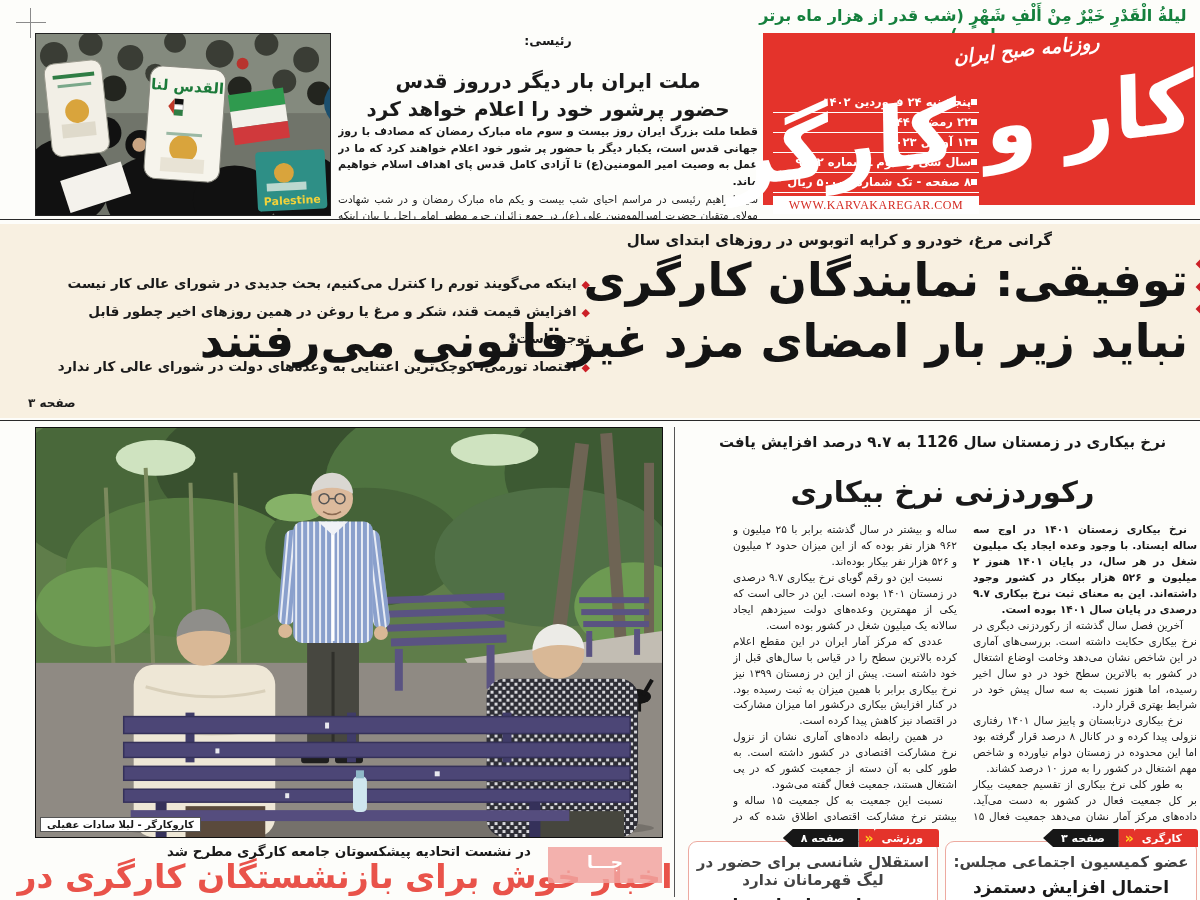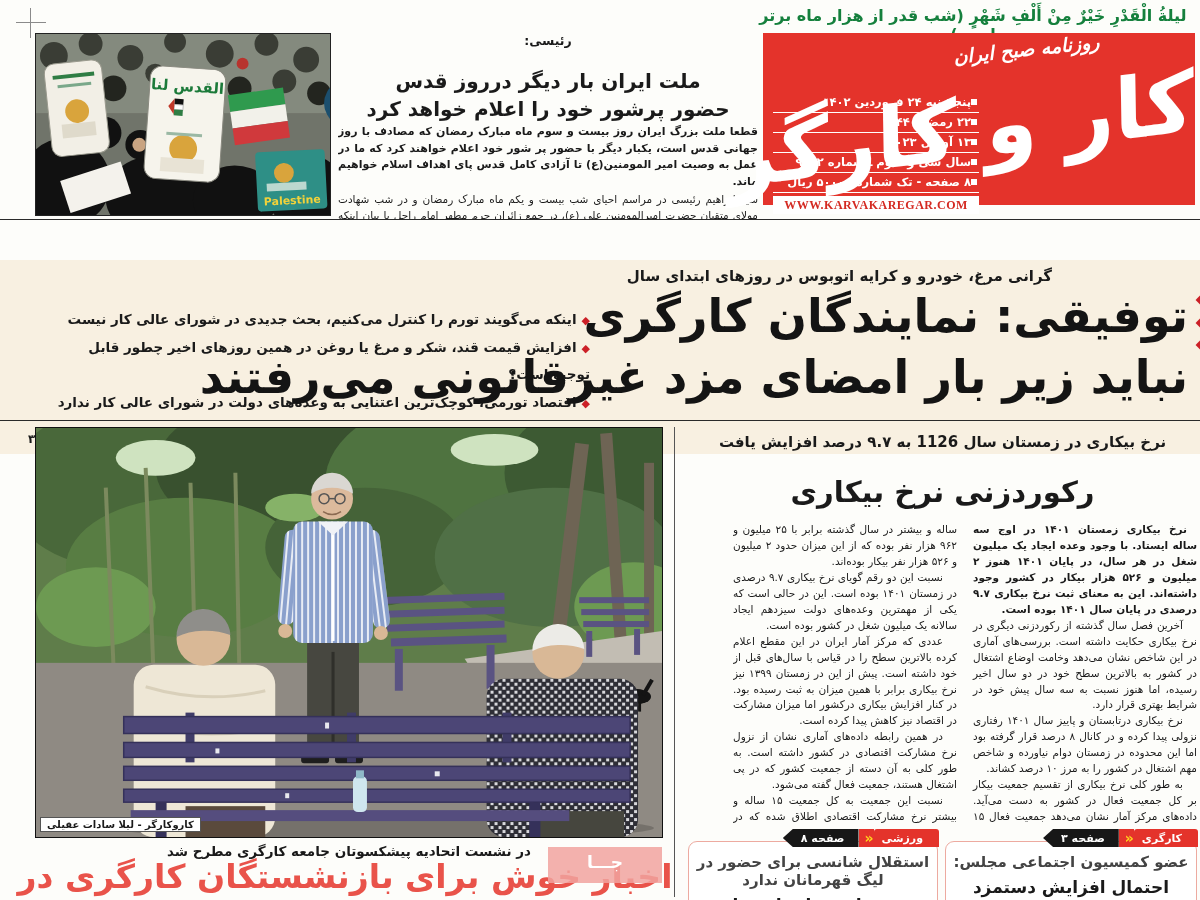--- a/index.html
+++ b/index.html
@@ -23,39 +23,39 @@
   .masthead { top:33px; right:5px; width:432px; height:172px; background:#e4332b; }
   .tagline { top:5px; right:95px; color:#fff; font-size:19px; font-style:italic;
     font-weight:bold; transform:rotate(-6deg); direction:rtl; }
   .paper-title { top:26px; right:2px; color:#fff; font-size:84px; font-weight:bold;
     white-space:nowrap; direction:rtl; line-height:1;
     transform:rotate(-7deg) skewX(-6deg); transform-origin:right top; z-index:1; }
   .date-panel { left:10px; top:60px; width:206px; z-index:2; direction:rtl; }
   .date-row { display:flex; align-items:center; border-bottom:1px solid #fff;
     color:#fff; font-size:11.5px; font-weight:bold; padding:2px 2px 3px 2px; direction:rtl; }
   .sq { width:6px; height:6px; background:#fff; flex:0 0 auto; }
-  .site-bar { margin-top:3px; background:#fff; color:#d42a22; font-weight:bold;
+  .site-bar { margin-top:3px; background:#fff; color:#d42a22; font-weight:normal;
     font-size:12px; text-align:center; padding:2px 0 1px; letter-spacing:.5px;
     font-family:"Liberation Serif","DejaVu Serif",serif; }
 
   
   .rally { left:35px; top:33px; width:296px; height:183px; border:1px solid #222; overflow:hidden; }
   .rally svg { display:block; width:100%; height:100%; }
 
   
   .raisi { left:338px; top:33px; width:420px; height:186px; direction:rtl; overflow:hidden; }
   .r-kicker { text-align:center; font-size:12.5px; font-weight:bold; }
   .r-head { text-align:center; font-size:20px; font-weight:bold; line-height:1.4; margin-top:19px; }
   .r-lead { font-size:11px; font-weight:bold; text-align:justify; line-height:1.5; margin-top:1px; }
   .r-body { font-size:10.5px; text-align:justify; line-height:1.48; margin-top:2px; }
 
   .rule { left:0; width:1200px; height:1px; background:#2a2a2a; }
 
   
-  .feature { top:224px; left:0; width:1200px; height:194px; background:#f8f0e1;margin-top:36px; }
+  .feature { top:224px; left:0; width:1200px; height:194px; background:#f8f0e1; }
   .f-kicker { top:7px; right:148px; font-size:15px; font-weight:bold; direction:rtl; }
   .f-head { top:26px; right:12px; left:12px; text-align:right; direction:rtl;
     font-size:46px; font-weight:bold; line-height:1.32; letter-spacing:-1px; color:#141414; }
   .f-bullets { top:46px; right:610px; left:55px; direction:rtl; text-align:right;
     font-size:13.5px; font-weight:bold; line-height:2.05; }
   .f-bullets .diamond { color:#cc2027; font-size:11px; margin-left:5px; }
   .f-page { bottom:8px; left:28px; font-size:12px; font-weight:bold; direction:rtl; }
   .f-diamonds { top:28px; right:-7px; color:#cc2027; font-size:15px; line-height:1.5;
     display:flex; flex-direction:column; }
 

